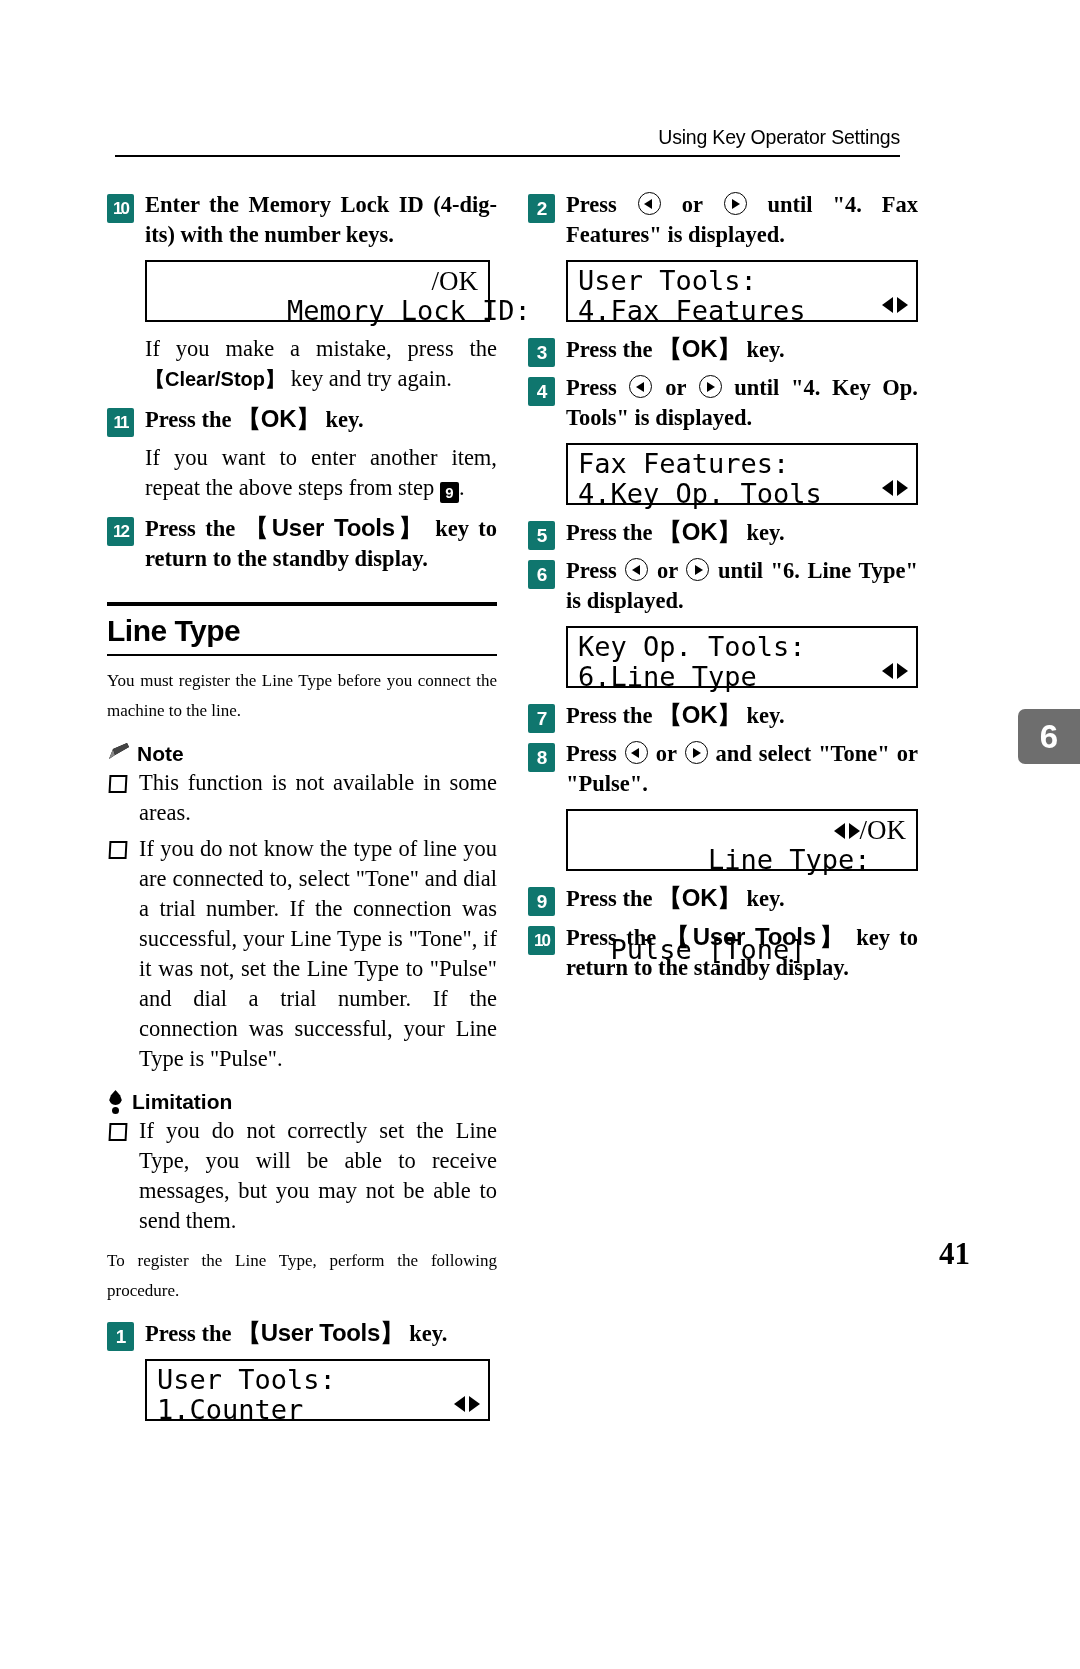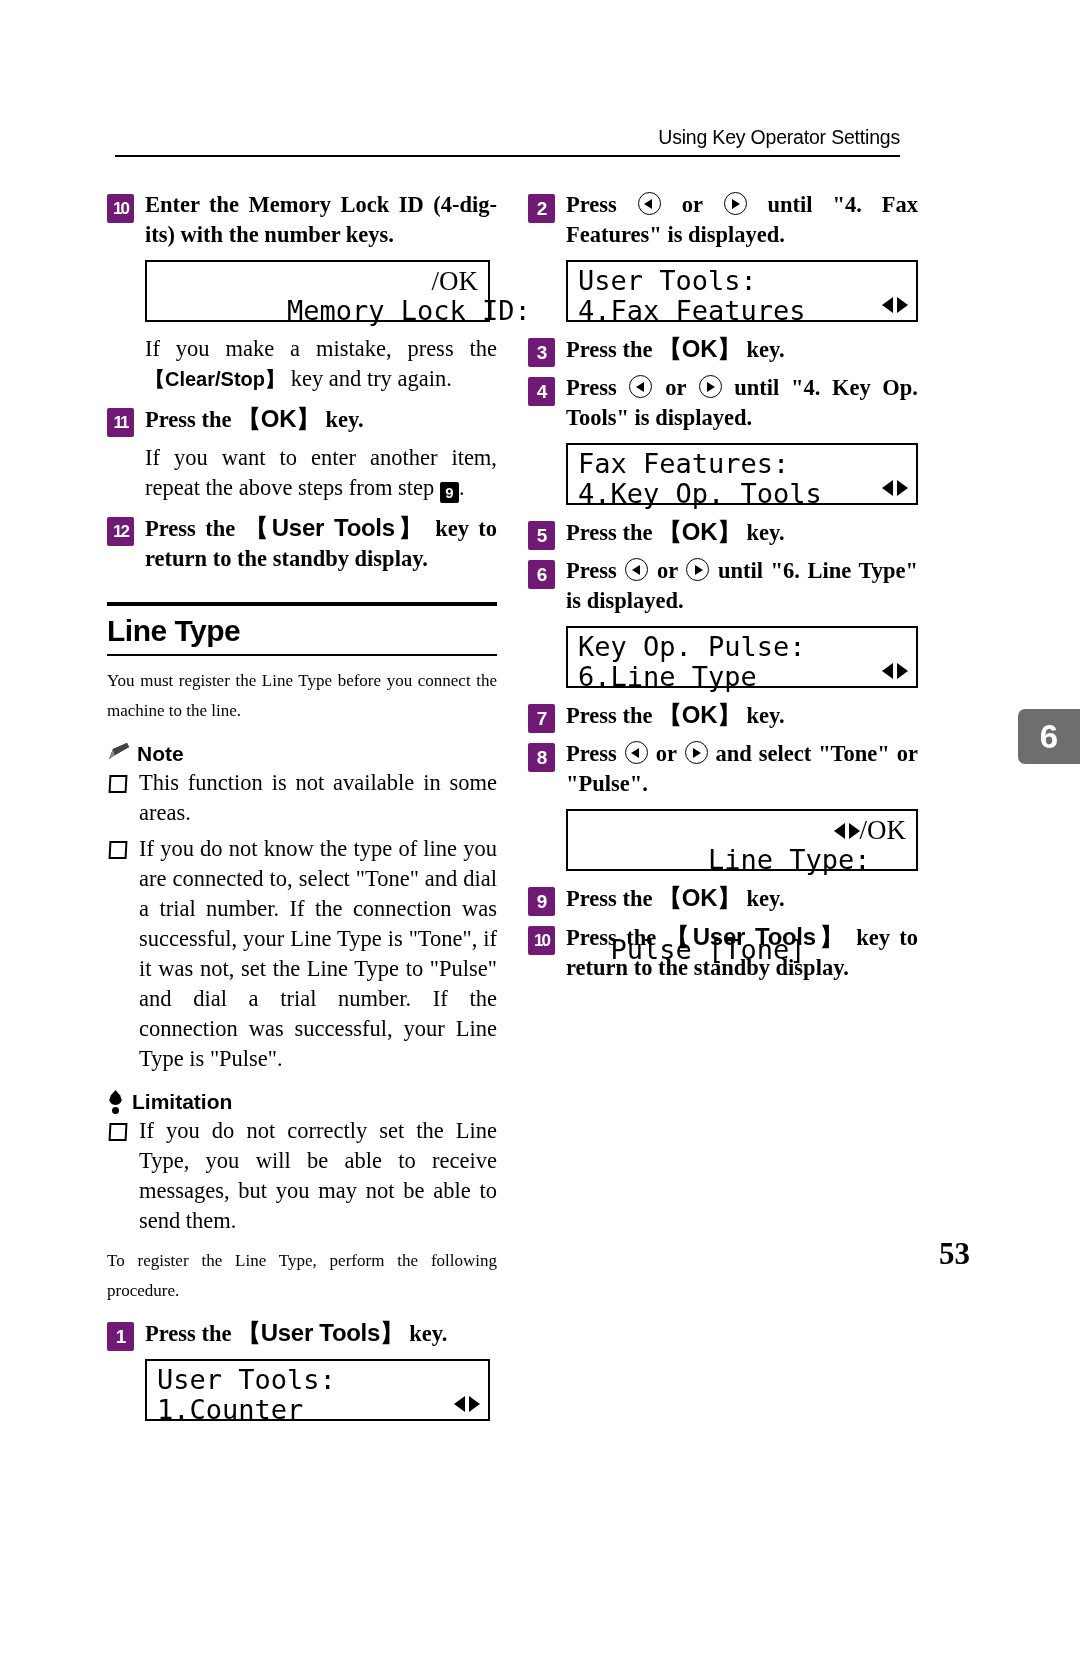--- a/index.html
+++ b/index.html
@@ -61,21 +61,21 @@
   
   .step{
     position:relative;
     padding-left:38px;
     margin-bottom:8px;
   }
   .step-num{
     position:absolute;
     left:0;top:4px;
     width:27px;height:29px;
-    background:#701a75;
+    background:#0f766e;
     color:#fff;
     font-family:"Liberation Sans", sans-serif;
     font-weight:bold;
     font-size:19px;
     display:flex;align-items:center;justify-content:center;
     letter-spacing:-1px;
     border-radius:2px;
   }
   .step-num.wide{font-size:17px;letter-spacing:-2px;}
   .step-text{
@@ -425,21 +425,21 @@
     </div>
 
     <div class="step">
       <span class="step-num">6</span>
       <div class="step-text">
         <span>Press </span><span class="carrow left"></span><span> or </span><span class="carrow right"></span><span> until "6. Line Type" is displayed.</span>
       </div>
     </div>
 
     <div class="lcd">
-      <div class="lcd-line">Key Op. Pulse:</div>
+      <div class="lcd-line">Key Op. Tools:</div>
       <div class="lcd-line">6.Line Type</div>
       <span class="lr-arrows">
         <span class="tri l"></span>
           <span class="tri r"></span>
       </span>
     </div>
 
     <div class="step">
       <span class="step-num">7</span>
       <div class="step-text">
@@ -471,15 +471,15 @@
 
     <div class="step">
       <span class="step-num wide">10</span>
       <div class="step-text">
         <span>Press the </span><span class="kb">【User Tools】</span><span> key to return to the standby display.</span>
       </div>
     </div>
 
   </div>
 
-  <div class="page-number">53</div>
+  <div class="page-number">41</div>
 
 </div>
 
 </body></html>

